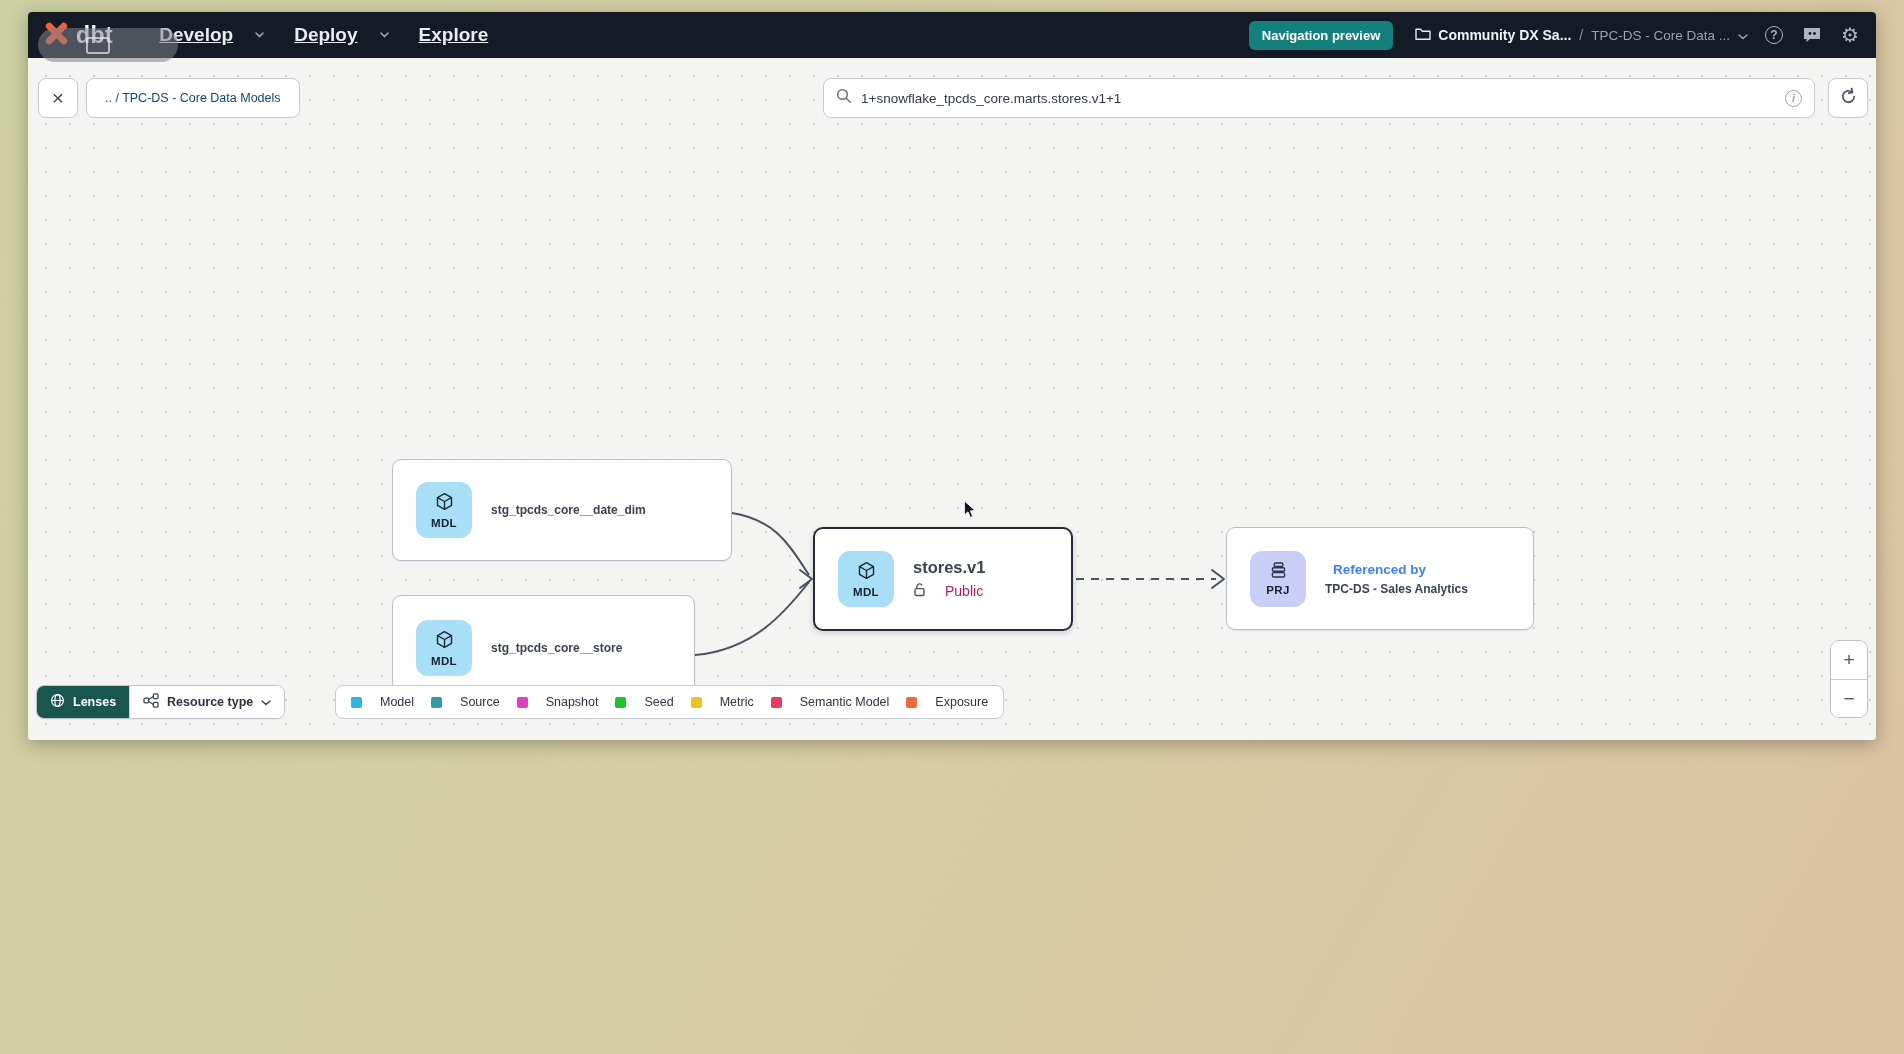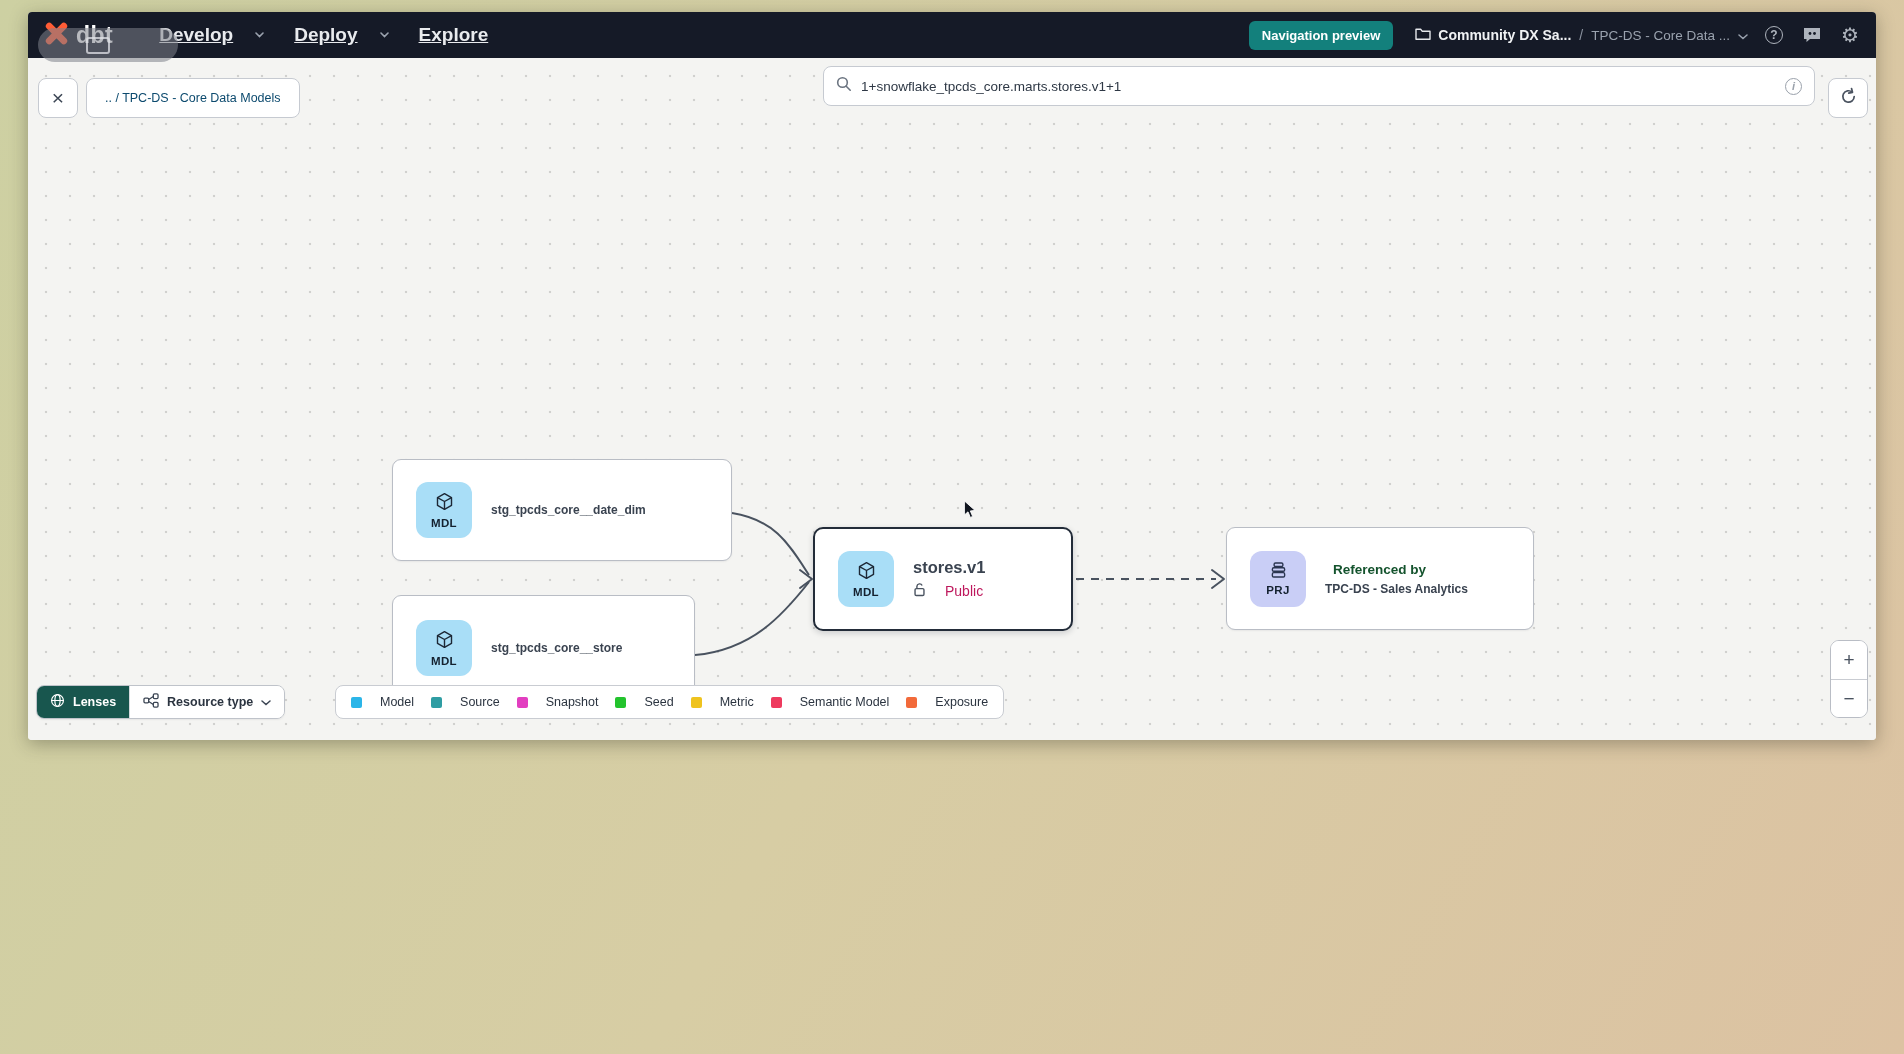--- a/index.html
+++ b/index.html
@@ -41,21 +41,21 @@
     border:2px solid rgba(225,227,232,.75); border-radius:3px; }
 
   
   .tool-btn { position:absolute; top:66px; width:40px; height:40px; background:#fff;
     border:1px solid #c6cad1; border-radius:8px; display:flex; align-items:center;
     justify-content:center; z-index:30; cursor:pointer; color:#3c4654; }
   .close-btn { left:10px; font-size:21px; }
   .path-chip { position:absolute; left:58px; top:66px; height:40px; background:#fff;
     border:1px solid #c6cad1; border-radius:8px; display:flex; align-items:center;
     padding:0 18px; font-size:12.5px; color:#0c4a6e; z-index:30; cursor:pointer; }
-  .search-box { position:absolute; left:795px; top:54px; width:992px; height:40px;
+  .search-box { position:absolute; left:795px; top:66px; width:992px; height:40px;
     background:#fff; border:1px solid #c6cad1; border-radius:8px; display:flex;
     align-items:center; padding:0 12px; gap:9px; z-index:30; }
   .search-box input { flex:1; border:none; outline:none; font-size:13.5px; color:#2e3845;
     font-family:"Liberation Sans", sans-serif; background:transparent; }
   .info-circle { width:17px; height:17px; border:1.4px solid #9aa1ab; border-radius:50%;
     color:#9aa1ab; font-size:11px; font-style:italic; font-weight:bold; display:flex;
     align-items:center; justify-content:center; cursor:pointer; }
   .refresh-btn { left:1800px; }
 
   
@@ -72,21 +72,21 @@
   .node.selected { border:2px solid #232c39; border-radius:10px;
     box-shadow:0 2px 6px rgba(16,24,40,.18); }
   .badge { width:56px; height:56px; border-radius:12px; display:flex; flex-direction:column;
     align-items:center; justify-content:center; gap:1px; flex-shrink:0; }
   .badge-mdl { background:#a9def7; }
   .badge-prj { background:#c9cef6; }
   .badge-code { font-size:11.5px; font-weight:bold; color:#14212f; letter-spacing:.3px; }
   .node-label { font-size:12px; font-weight:bold; color:#3a4350; }
   .node-col { display:flex; flex-direction:column; gap:5px; }
   .node-sub { display:flex; align-items:center; gap:19px; font-size:14px; color:#be185d; }
-  .node-overline { font-size:13.5px; color:#14532d; font-weight:bold;padding-left:8px; }
+  .node-overline { font-size:13.5px; color:#3b82f6; font-weight:bold;padding-left:8px; }
 
   #node-date-dim  { left:364px; top:447px; width:340px; height:102px; }
   #node-store     { left:364px; top:583px; width:303px; height:105px; }
   #node-stores-v1 { left:785px; top:515px; width:260px; height:104px; }
   #node-referenced{ left:1198px; top:515px; width:308px; height:103px; }
 
   
   .lens-group { position:absolute; left:8px; bottom:21px; height:34px; display:flex;
     border:1px solid #bfc3ca; border-radius:8px; overflow:hidden; z-index:30;
     box-shadow:0 1px 2px rgba(20,25,35,.06); }

